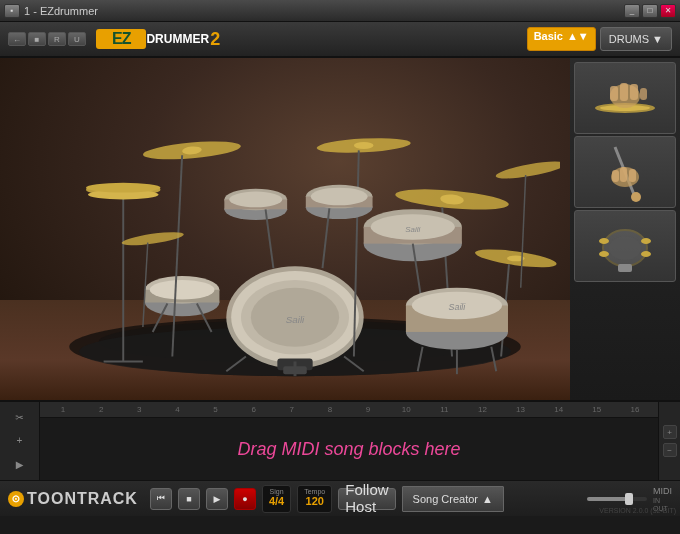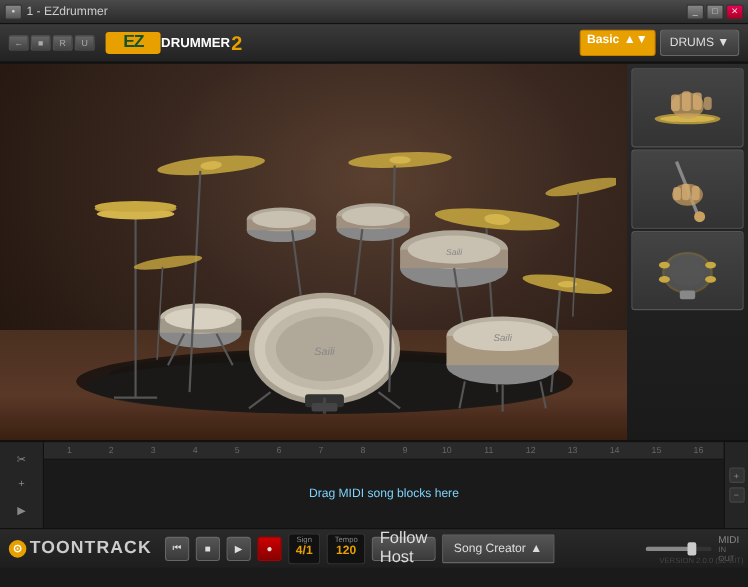--- a/index.html
+++ b/index.html
@@ -259,22 +259,23 @@
     }
     .seq-content {
       flex: 1;
       background: #1a1a1a;
       display: flex;
       align-items: center;
       justify-content: center;
       position: relative;
     }
     .drag-midi-text {
-      color: #7dd3fc;
-      font-size: 11px;
+      color: #ec4899;
+      font-size: 18px;
+      font-style: italic;
     }
     .seq-right {
       width: 22px;
       background: #252525;
       border-left: 1px solid #111;
       display: flex;
       flex-direction: column;
       justify-content: center;
       align-items: center;
       gap: 4px;
@@ -660,21 +661,21 @@
   <div class="transport-btn">⏮</div>
 
   <div class="transport-btn stop">■</div>
 
   <div class="transport-btn play">▶</div>
 
   <div class="transport-btn rec">●</div>
 
   <div class="time-display">
     <span class="time-label">Sign</span>
-    <span class="time-value">4/1</span>
+    <span class="time-value">4/4</span>
   </div>
 
   <div class="time-display">
     <span class="time-label">Tempo</span>
     <span class="time-value">120</span>
   </div>
 
   <div class="transport-btn" style="width:auto; padding:0 6px; font-size:15px; line-height:1.1;">
     <span>Follow<br>Host</span>
   </div>

